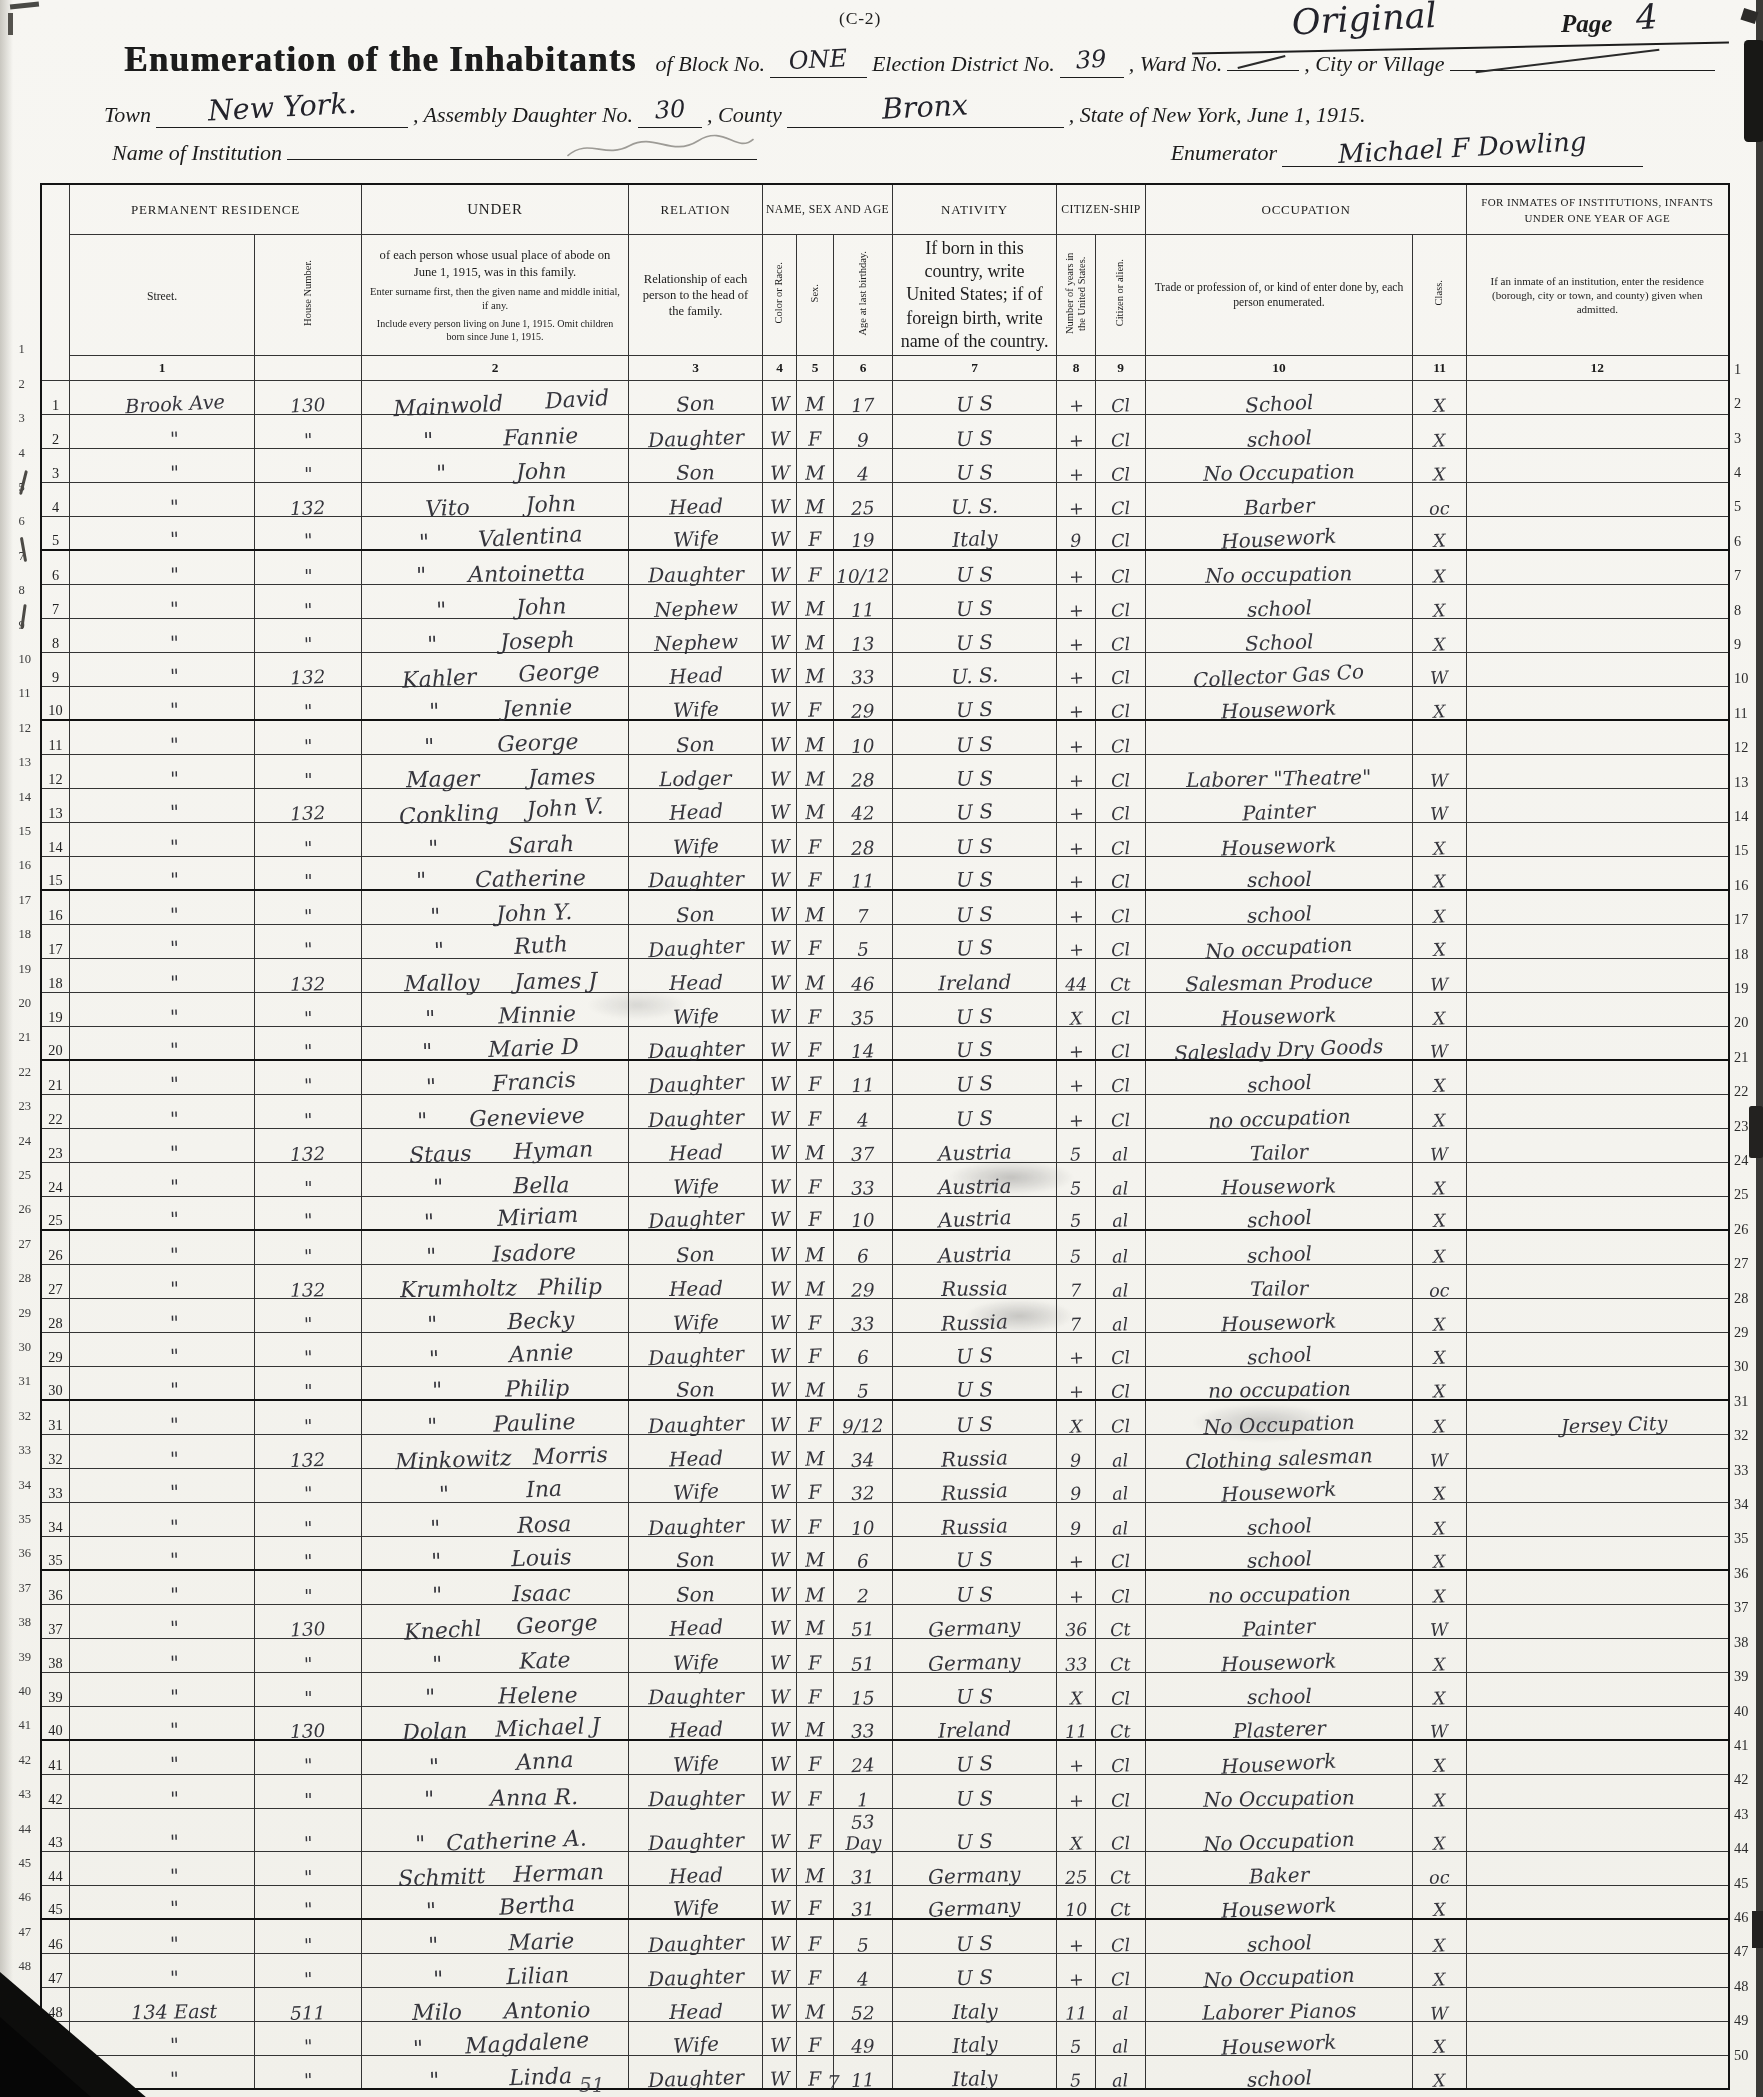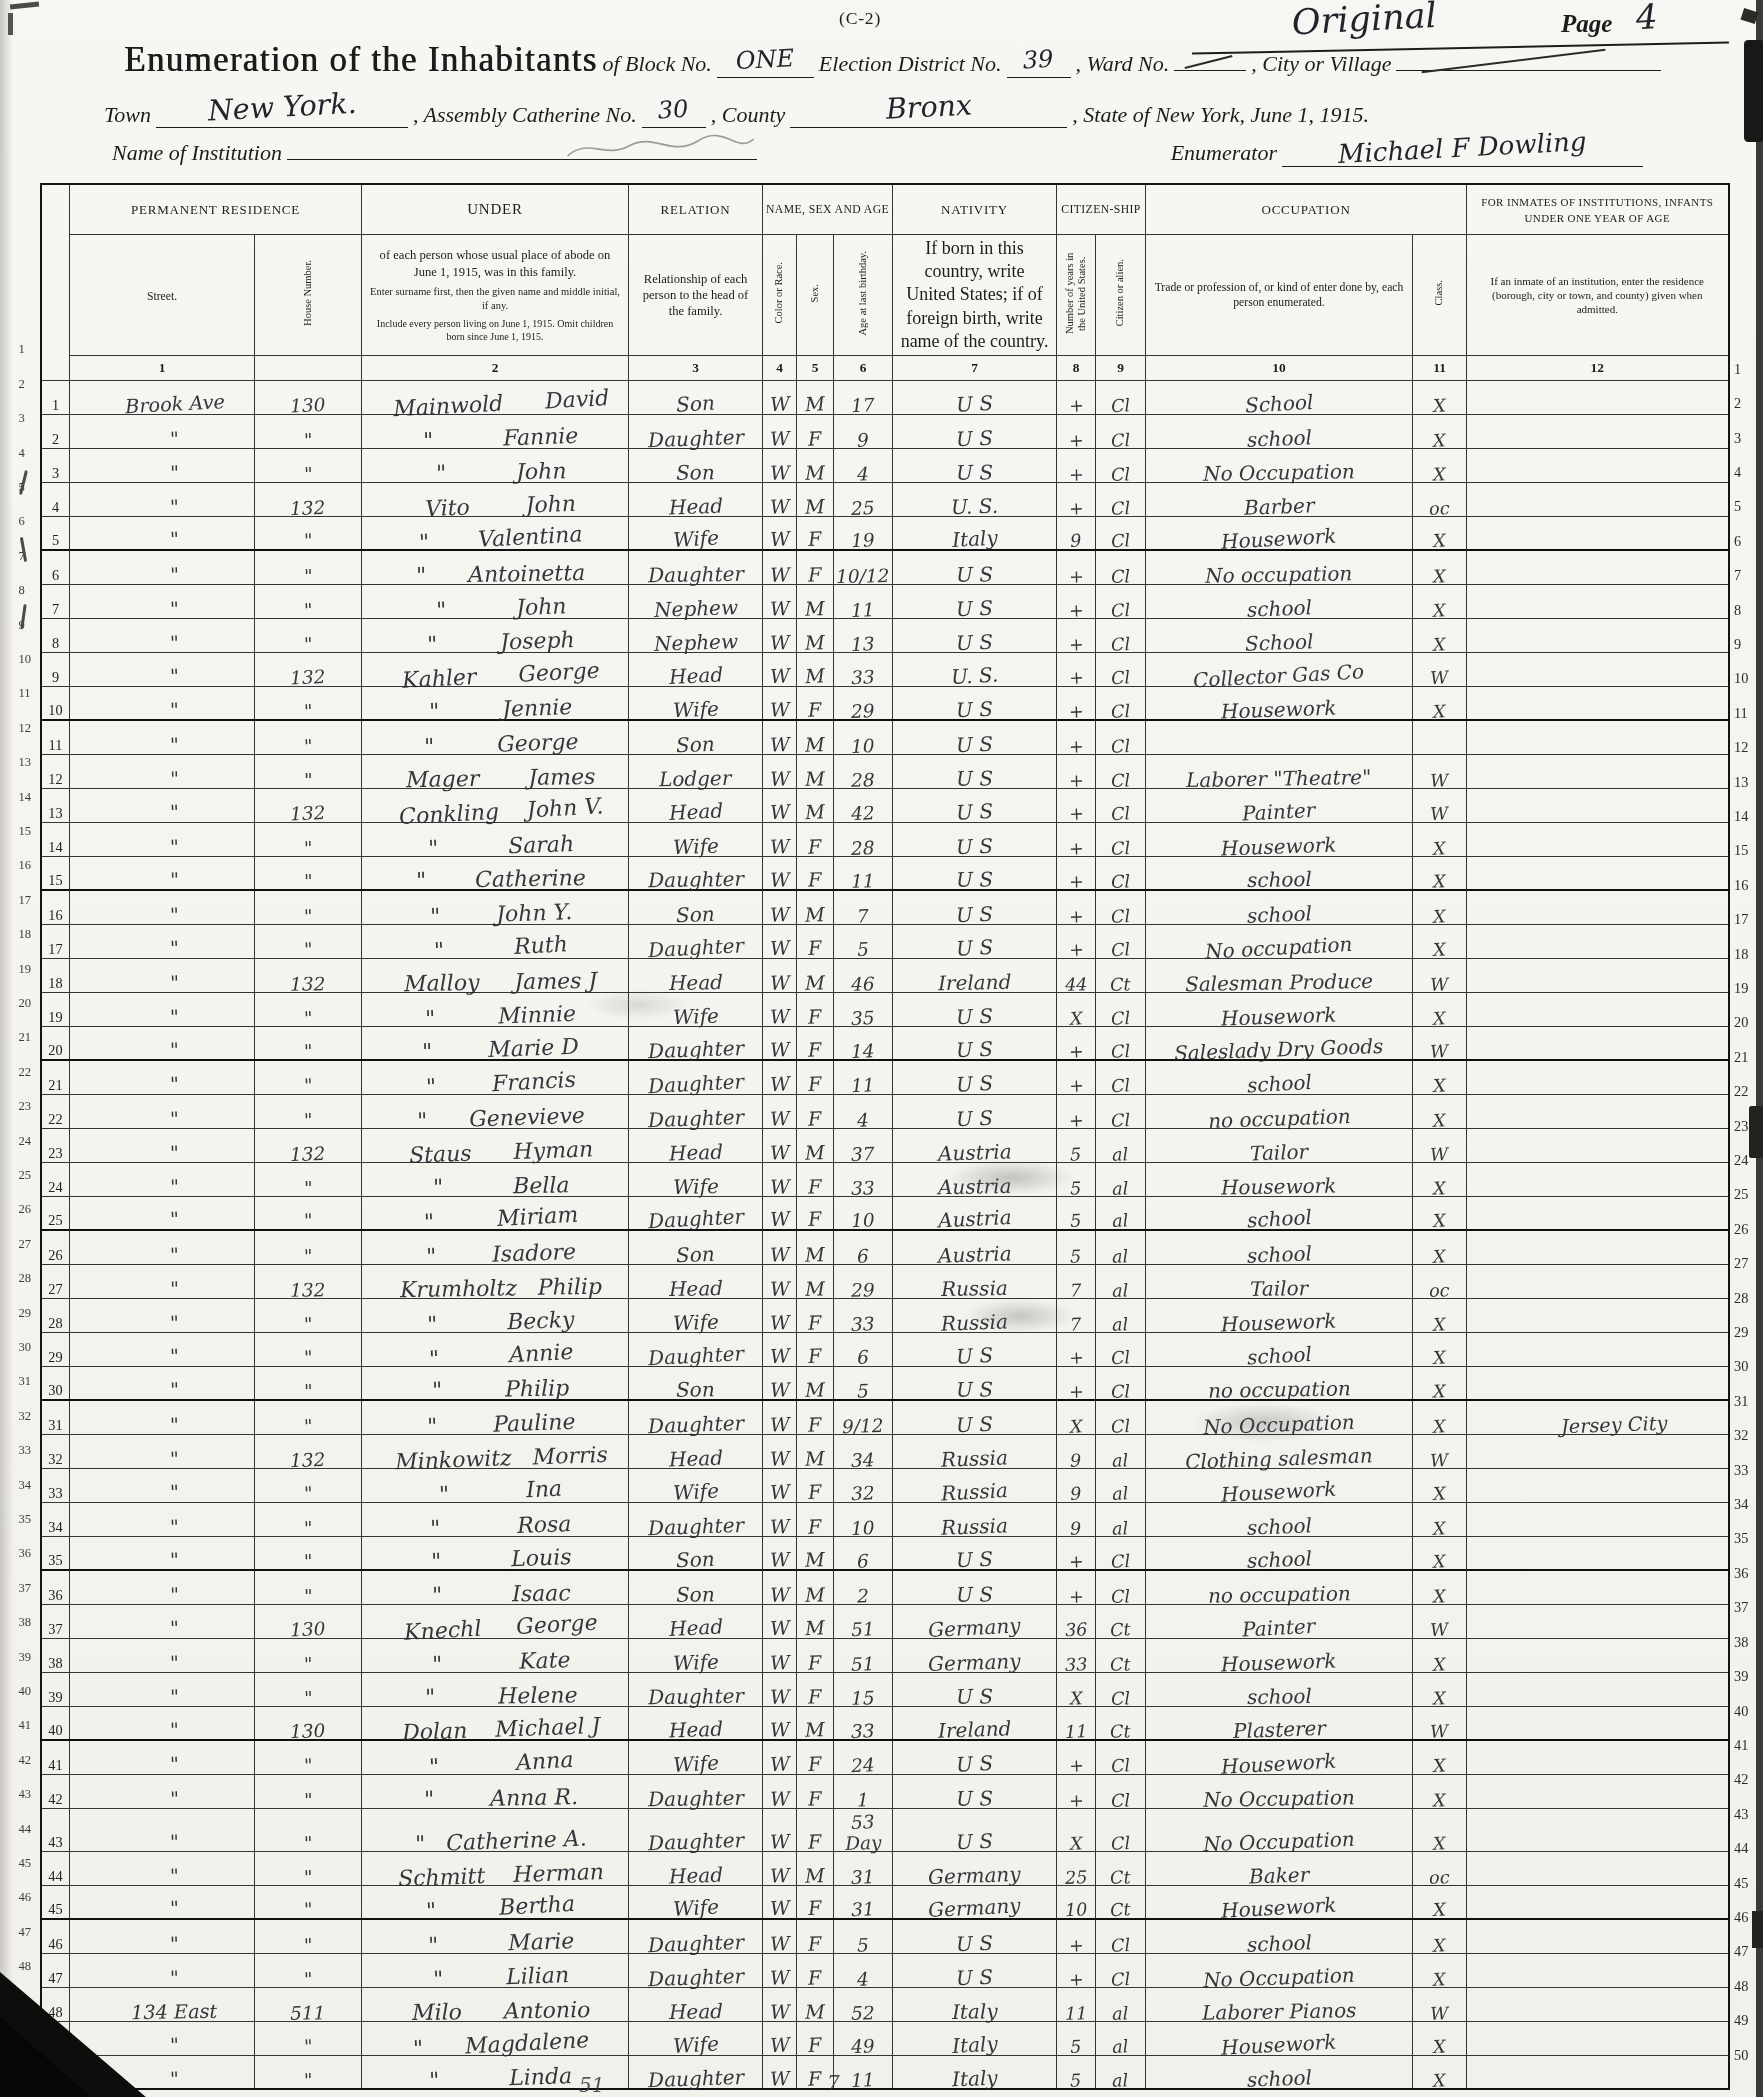--- a/index.html
+++ b/index.html
@@ -12,21 +12,21 @@
   .hdr-abs{position:absolute;}
   .form-code{left:839px;top:8.4px;font-size:17.6px;letter-spacing:0.8px;}
   .orig-hw{left:1292px;top:1.7px;font-size:35px;}
   .orig-line{left:1192px;top:47px;width:537px;border-top:2.1px solid #1d1d1d;transform:rotate(-1.2deg);}
   .page-label{left:1561px;top:10px;font-size:25px;font-style:italic;font-weight:bold;}
   .page-no{left:1636px;top:0px;font-size:34px;}
   .hline{display:flex;align-items:baseline;position:absolute;white-space:nowrap;}
   .l1{left:124px;top:40px;}
   .l2{left:99px;top:94px;align-items:flex-end;}
   .l3{left:107px;top:136px;width:1536px;}
-  .ptitle{font-size:35px;font-weight:normal;letter-spacing:1.3px;text-shadow:0.7px 0 0 #1c1c1c;margin-right:0;}
+  .ptitle{font-size:35px;font-weight:bold;letter-spacing:1.3px;text-shadow:0.7px 0 0 #1c1c1c;margin-right:14px;}
   .plabel{font-size:22px;font-style:italic;margin:0 5px;}
   .blank{display:inline-block;border-bottom:1.7px solid #1d1d1d;position:relative;text-align:center;vertical-align:baseline;}
   .w110{width:97px}.w70{width:64px}.w80{width:72px}.w330{width:252px}.w340{width:277px}.wcity{width:265px}
   .winst{width:470px}.wenum{width:361px}
   .hw{font-family:"DejaVu Serif",serif;font-style:italic;color:#23232b;}
   .hv{display:inline-block;transform:rotate(-3deg) translateY(-3.4px);}
   .hv.big{font-size:28.5px;}
   .hv.med{font-size:24px;}
   .slash{position:absolute;border-top:2.5px solid #2a2a2a;}
   .scribble{position:absolute;left:277px;bottom:-3.4px;opacity:.55;}
@@ -114,21 +114,21 @@
       </span>
     <span class="plabel">, City or Village</span>
     <span class="blank wcity">
         <span class="slash" style="width:185px;left:25px;bottom:8.4px;transform:rotate(-7deg);"></span>
       </span>
   </div>
 
   <div class="hline l2">
     <span class="plabel">Town</span>
     <span class="blank w330"><span class="hw hv big">New York.</span></span>
-    <span class="plabel">, Assembly Catherine No.</span>
+    <span class="plabel">, Assembly Daughter No.</span>
     <span class="blank w70"><span class="hw hv med">30</span></span>
     <span class="plabel">, County</span>
     <span class="blank w340"><span class="hw hv big">Bronx</span></span>
     <span class="plabel">, State of New York, June 1, 1915.</span>
   </div>
 
   <div class="hline l3">
     <span class="plabel">Name of Institution</span>
     <span class="blank winst">
       <svg class="scribble" width="193" height="28.5" viewBox="0 0 230 34">

